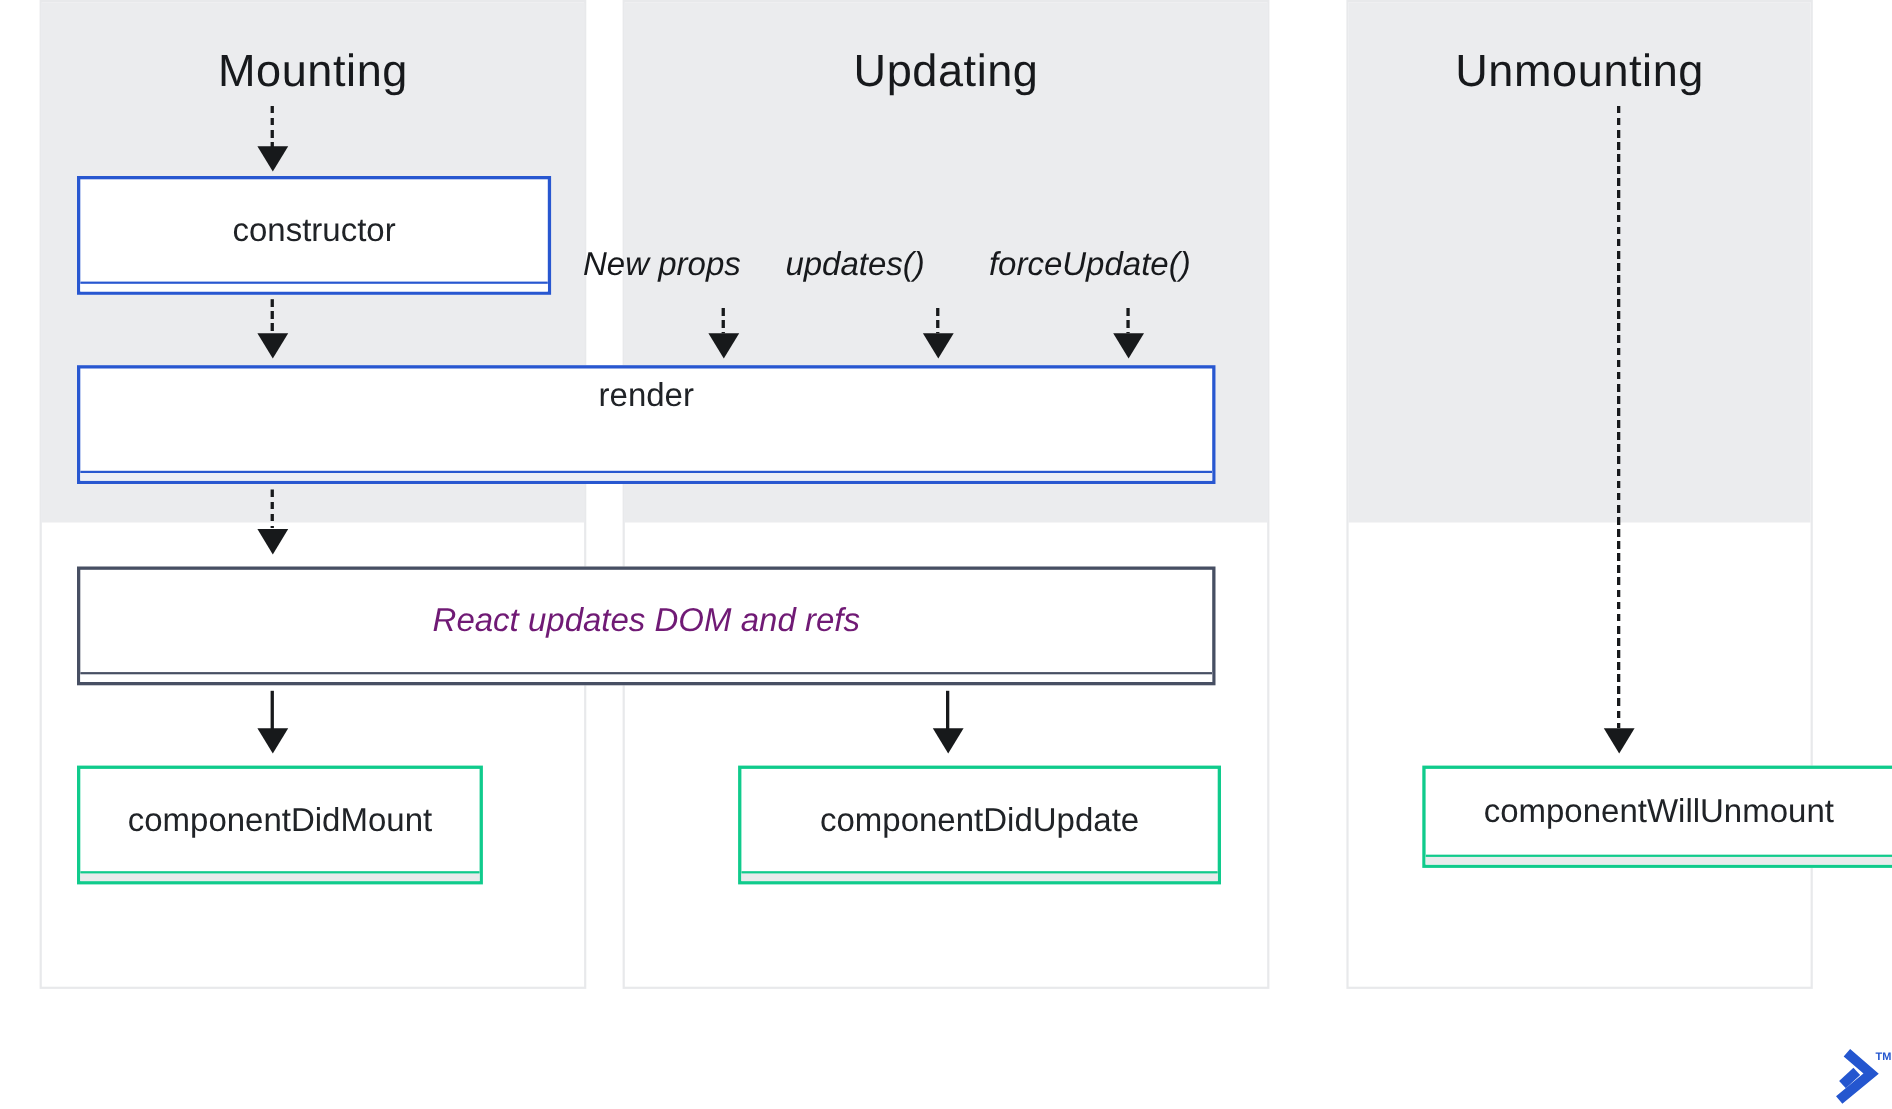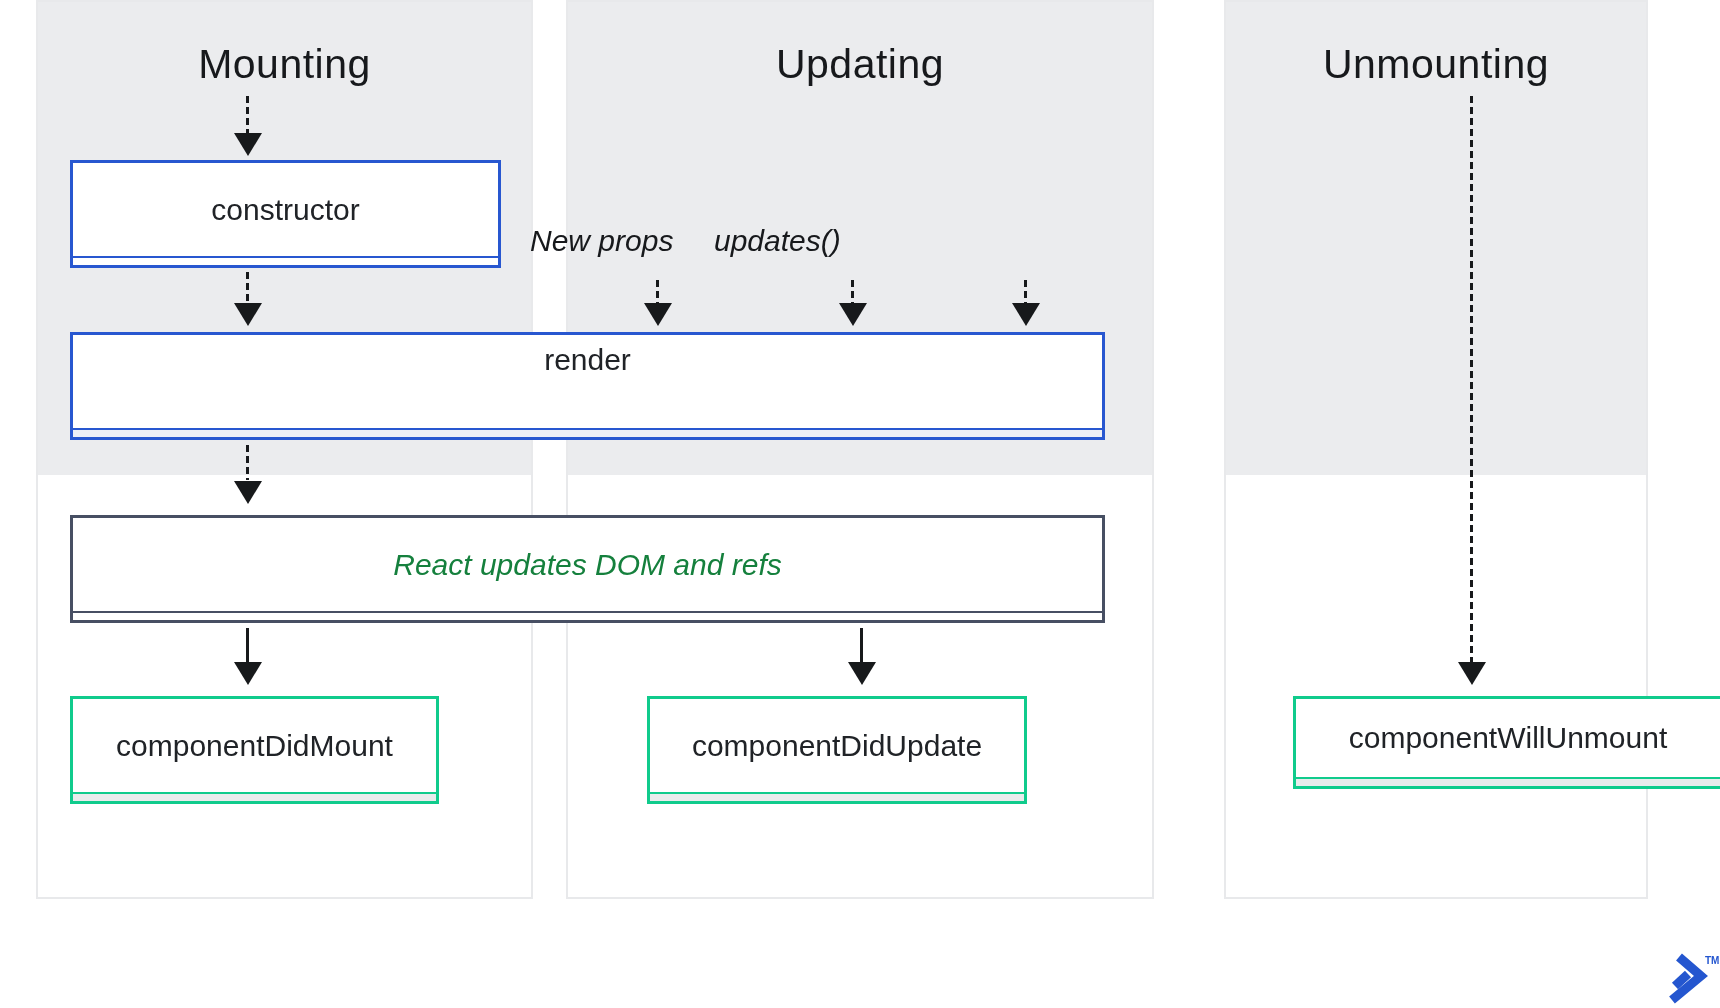--- a/index.html
+++ b/index.html
@@ -41,21 +41,21 @@
   .lifebox .box-label{
     flex:1;display:flex;align-items:center;justify-content:center;
     font-size:30px;color:#202327;
     white-space:nowrap;
   }
   .lifebox .box-strip{
     height:9px;border-top:2px solid #2857d0;background:#ffffff;
   }
   .lifebox.navy{border-color:#474f63;}
   .lifebox.navy .box-strip{border-top-color:#474f63;background:#ffffff;}
-  .lifebox.navy .box-label{font-style:italic;color:#15803d;}
+  .lifebox.navy .box-label{font-style:italic;color:#701a75;}
   .lifebox.green{border-color:#10cb8c;}
   .lifebox.green .box-strip{border-top-color:#10cb8c;background:#e9ebec;}
   .lifebox.render-box .box-strip{background:#edeff6;}
   
   .dash-line{
     position:absolute;width:3px;z-index:2;
     background:repeating-linear-gradient(to bottom,#17191b 0 7px,transparent 7px 11px);
   }
   .solid-line{
     position:absolute;width:3px;background:#17191b;z-index:2;
@@ -104,20 +104,21 @@
   <div class="arrow-head" style="left:234px;top:303px;"></div>
 
   <div class="dash-line" style="left:246px;top:445px;height:35px;"></div>
   <div class="arrow-head" style="left:234px;top:481px;"></div>
 
   <div class="solid-line" style="left:246px;top:628px;height:35px;"></div>
   <div class="arrow-head" style="left:234px;top:662px;"></div>
 
   <div class="trigger-label" style="left:530px;">New props</div>
   <div class="trigger-label" style="left:714px;">updates()</div>
+  <div class="trigger-label" style="left:899px;">forceUpdate()</div>
 
   <div class="dash-line" style="left:656px;top:280px;height:23px;"></div>
   <div class="arrow-head" style="left:644px;top:303px;"></div>
 
   <div class="dash-line" style="left:851px;top:280px;height:23px;"></div>
   <div class="arrow-head" style="left:839px;top:303px;"></div>
 
   <div class="dash-line" style="left:1024px;top:280px;height:23px;"></div>
   <div class="arrow-head" style="left:1012px;top:303px;"></div>
 
@@ -140,21 +141,21 @@
   <div class="lifebox navy" style="left:35px;top:515px;width:1035px;height:108px;">
     <div class="box-label">React updates DOM and refs</div>
     <div class="box-strip"></div>
   </div>
 
   <div class="lifebox green" style="left:35px;top:696px;width:369px;height:108px;">
     <div class="box-label">componentDidMount</div>
     <div class="box-strip"></div>
   </div>
 
-  <div class="lifebox green" style="left:612px;top:696px;width:380px;height:108px;">
+  <div class="lifebox green" style="left:636px;top:696px;width:439px;height:108px;">
     <div class="box-label">componentDidUpdate</div>
     <div class="box-strip"></div>
   </div>
 
   <div class="lifebox green" style="left:1258px;top:696px;width:430px;height:93px;">
     <div class="box-label">componentWillUnmount</div>
     <div class="box-strip"></div>
   </div>
 
   <svg id="brand-logo" width="56" height="60" viewBox="0 0 56 60">

